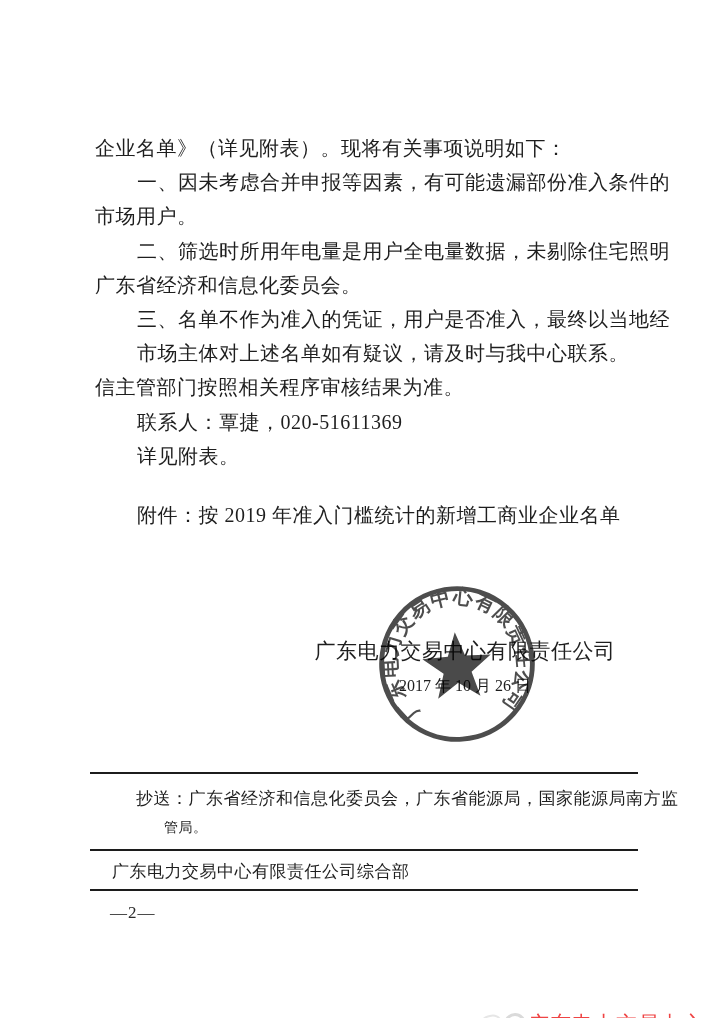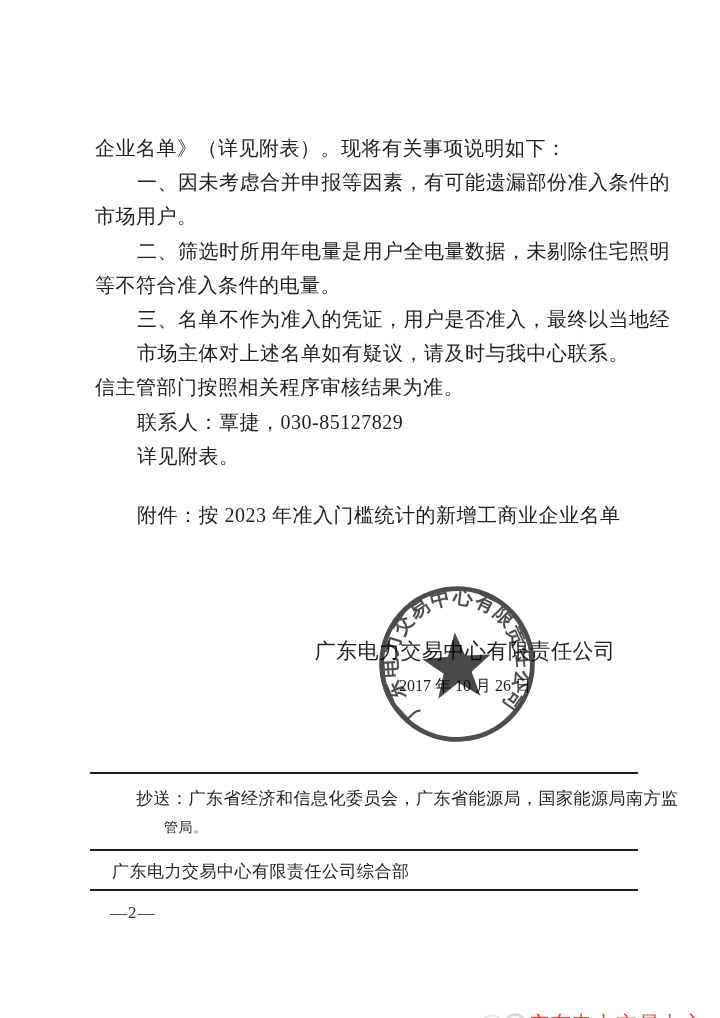--- a/index.html
+++ b/index.html
@@ -80,29 +80,29 @@
 </head>
 <body>
 
 <div class="page">
 
   <div class="doc-body">
     <div class="doc-line">企业名单》（详见附表）。现将有关事项说明如下：</div>
     <div class="doc-line indent">一、因未考虑合并申报等因素，有可能遗漏部份准入条件的</div>
     <div class="doc-line">市场用户。</div>
     <div class="doc-line indent">二、筛选时所用年电量是用户全电量数据，未剔除住宅照明</div>
-    <div class="doc-line">等不符合准入条件的电量。</div>
+    <div class="doc-line">广东省经济和信息化委员会。</div>
     <div class="doc-line indent">三、名单不作为准入的凭证，用户是否准入，最终以当地经</div>
     <div class="doc-line indent">市场主体对上述名单如有疑议，请及时与我中心联系。</div>
     <div class="doc-line">信主管部门按照相关程序审核结果为准。</div>
-    <div class="doc-line indent">联系人：覃捷，030-85127829</div>
+    <div class="doc-line indent">联系人：覃捷，020-51611369</div>
     <div class="doc-line indent">详见附表。</div>
   </div>
 
-  <div class="attachment">附件：按 2023 年准入门槛统计的新增工商业企业名单</div>
+  <div class="attachment">附件：按 2019 年准入门槛统计的新增工商业企业名单</div>
 
   <div class="signature-org">广东电力交易中心有限责任公司</div>
   <div class="signature-date">2017 年 10 月 26 日</div>
 
   <svg class="seal" viewBox="0 0 210 210">
     <circle cx="105" cy="105" r="92" fill="none" stroke="#2e2e2e" stroke-width="6"></circle>
     <path id="seal-arc" d="M 57.4,161.7 A 74,74 0 1 1 152.6,161.7" fill="none"></path>
     <text font-size="24" letter-spacing="1.5" fill="#2e2e2e" font-weight="bold" font-family="Liberation Serif, DejaVu Serif, serif">
       <textPath href="#seal-arc" startOffset="2">广东电力交易中心有限责任公司</textPath>
     </text>

